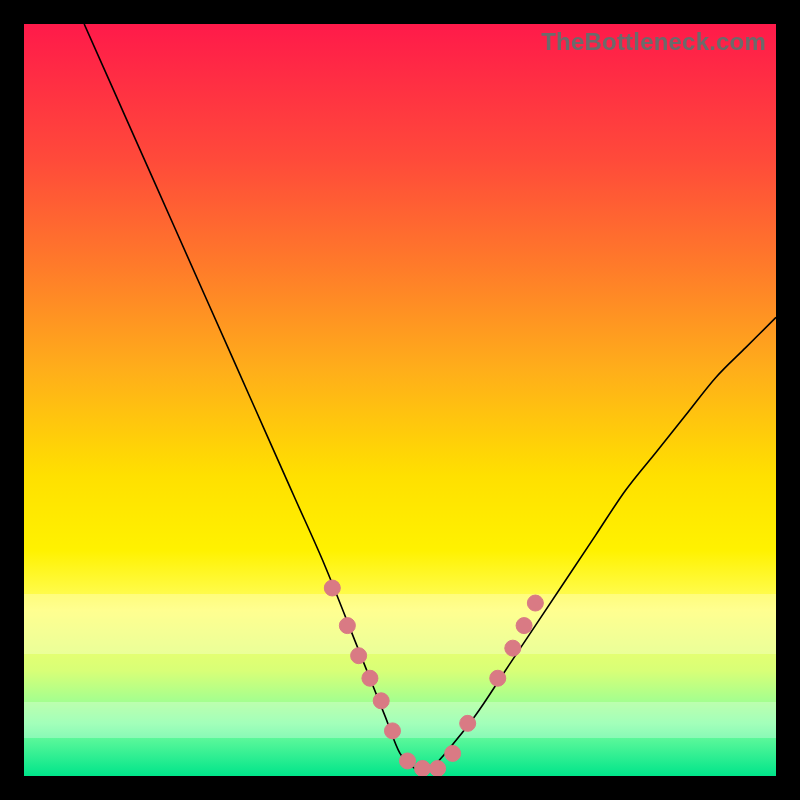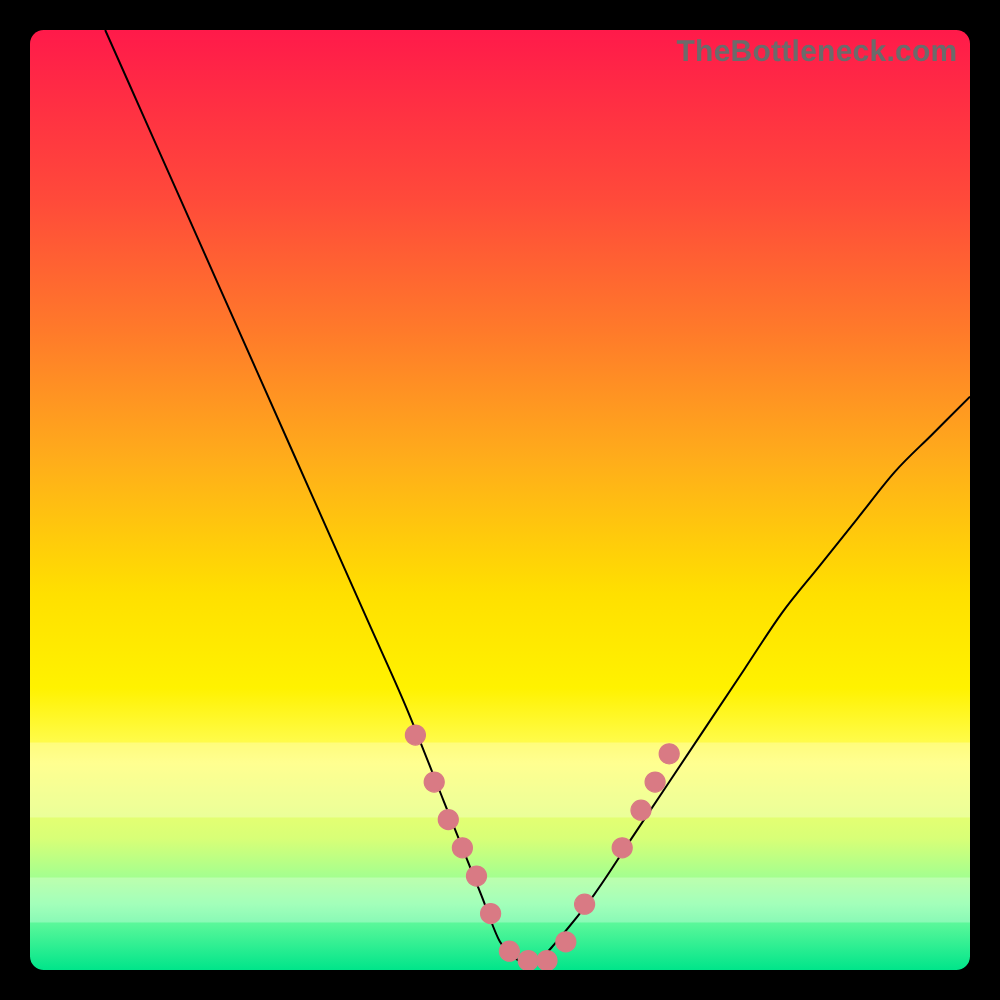--- a/index.html
+++ b/index.html
@@ -20,21 +20,20 @@
       #ff1a4a 0%,
       #ff4a3a 18%,
       #ff7a2a 32%,
       #ffae1a 46%,
       #ffe000 60%,
       #fff200 70%,
       #ffff66 78%,
       #d8ff77 86%,
       #7fffa0 93%,
       #00e58a 100%);
-    border-radius: 11px;
   }
   .pale-band {
     position: absolute;
     left: 0;
     width: 100%;
     background: rgba(255,255,255,0.28);
   }
   .watermark {
     position: absolute;
     top: 4px;

